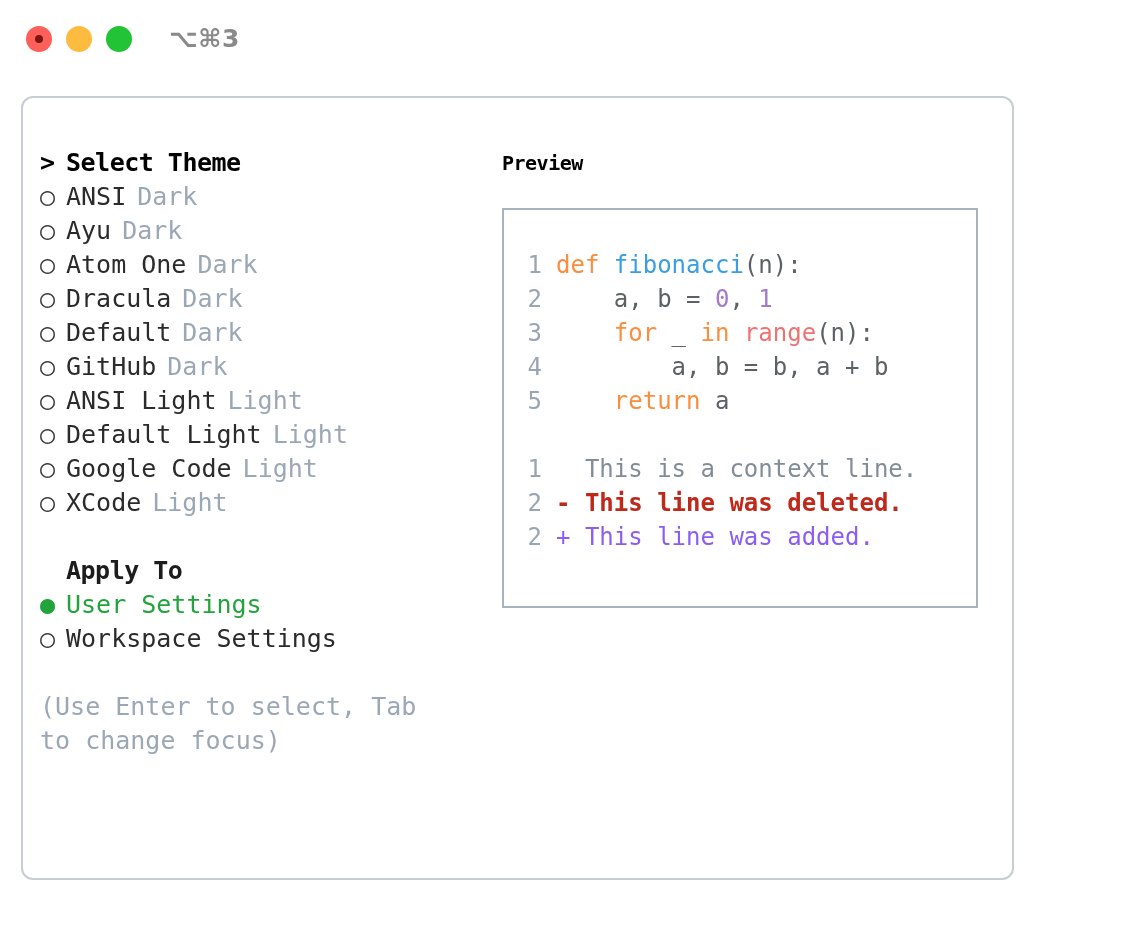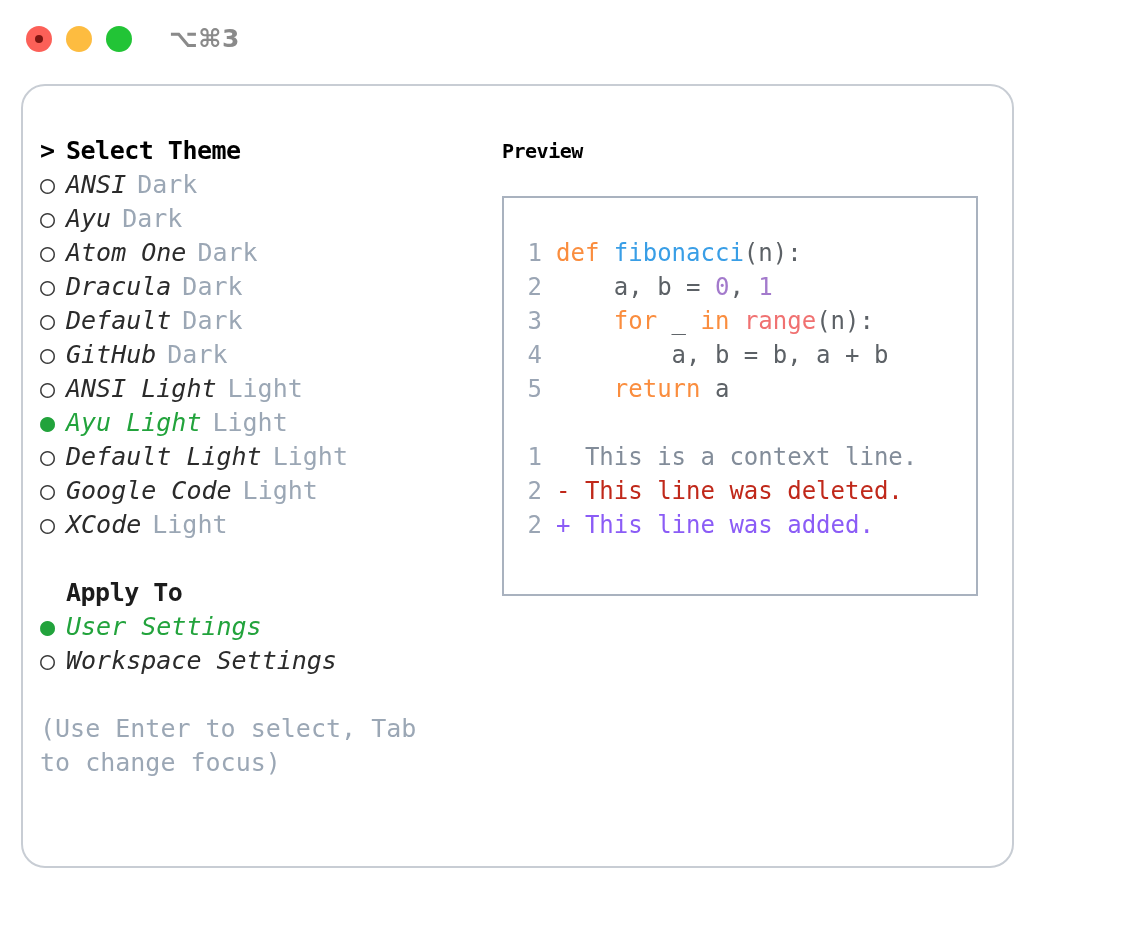--- a/index.html
+++ b/index.html
@@ -61,25 +61,25 @@
     color: #8a8a8a;
     letter-spacing: 0.5px;
     font-family: "DejaVu Sans", "Liberation Sans", sans-serif;
     white-space: nowrap;
   }
 
   
   #panel {
     position: absolute;
     left: 21px;
-    top: 84px;
+    top: 96px;
     width: 993px;
     height: 784px;
     border: 2px solid #c8cdd4;
-    border-radius: 24px;
+    border-radius: 12px;
     box-sizing: border-box;
     background: #ffffff;
   }
 
   
   #left-col {
     position: absolute;
     left: 17px;
     top: 48px;
     width: 440px;
@@ -98,21 +98,21 @@
     text-align: left;
     font-size: 25px;
   }
   .head-row {
     font-weight: bold;
     color: #000000;
     letter-spacing: -0.5px;
   }
   .head-row .marker { font-weight: bold; }
 
-  .theme-name { color: #2b2b2b; font-style: italic; }
+  .theme-name { color: #2b2b2b; }
   .row.selected .theme-name { color: #22A33C; }
   .row.selected .marker { color: #22A33C; }
   .mode-tag {
     color: #9ba7b5;
     margin-left: 11px;
   }
   .marker.empty { color: #3c3c3c; }
 
   #applyto-head {
     margin-top: 34px;
@@ -173,21 +173,21 @@
     color: #9aa5b4;
     margin-right: 14px;
   }
   .tok-kw   { color: #FA8D3E; }
   .tok-fn   { color: #399EE6; }
   .tok-num  { color: #A37ACC; }
   .tok-call { color: #F07171; }
   .tok-plain{ color: #5C6166; }
   .diff-gap { height: 34px; }
   .diff-context { color: #828c99; }
-  .diff-del { color: #c0281a; }
+  .diff-del { color: #c0281a; font-weight: bold; }
   .diff-add { color: #8b5cf6; }
 </style>
 </head>
 <body>
 
 <div id="app-window">
 
   <div id="titlebar">
     <div class="traffic" id="tl-close"></div>
     <div id="tl-close-dot"></div>
@@ -205,21 +205,20 @@
       </div>
 
       <div id="theme-list">
           <div class="row"><span class="marker empty">○</span><span class="theme-name">ANSI</span><span class="mode-tag">Dark</span></div>
           <div class="row"><span class="marker empty">○</span><span class="theme-name">Ayu</span><span class="mode-tag">Dark</span></div>
           <div class="row"><span class="marker empty">○</span><span class="theme-name">Atom One</span><span class="mode-tag">Dark</span></div>
           <div class="row"><span class="marker empty">○</span><span class="theme-name">Dracula</span><span class="mode-tag">Dark</span></div>
           <div class="row"><span class="marker empty">○</span><span class="theme-name">Default</span><span class="mode-tag">Dark</span></div>
           <div class="row"><span class="marker empty">○</span><span class="theme-name">GitHub</span><span class="mode-tag">Dark</span></div>
           <div class="row"><span class="marker empty">○</span><span class="theme-name">ANSI Light</span><span class="mode-tag">Light</span></div>
-          <div class="row selected"><span class="marker">●</span><span class="theme-name">Ayu Light</span><span class="mode-tag">Light</span></div>
           <div class="row"><span class="marker empty">○</span><span class="theme-name">Default Light</span><span class="mode-tag">Light</span></div>
           <div class="row"><span class="marker empty">○</span><span class="theme-name">Google Code</span><span class="mode-tag">Light</span></div>
           <div class="row"><span class="marker empty">○</span><span class="theme-name">XCode</span><span class="mode-tag">Light</span></div>
         </div>
 
       <div class="row head-row" id="applyto-head">
         <span class="marker">○</span><span>Apply To</span>
       </div>
 
       <div id="applyto-list">

